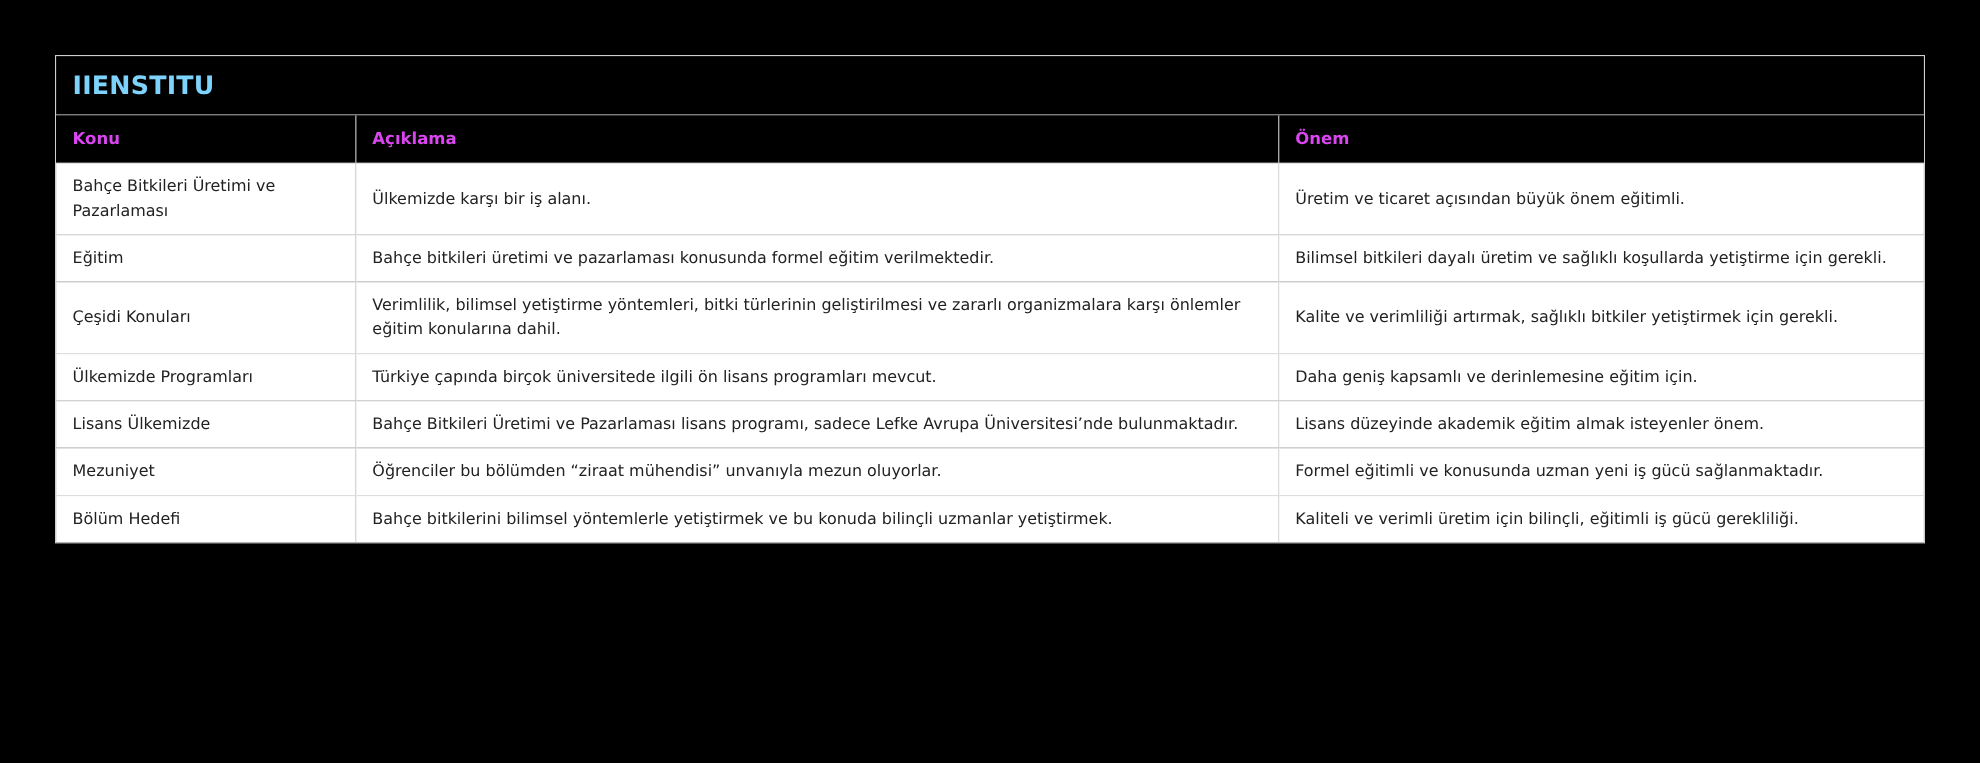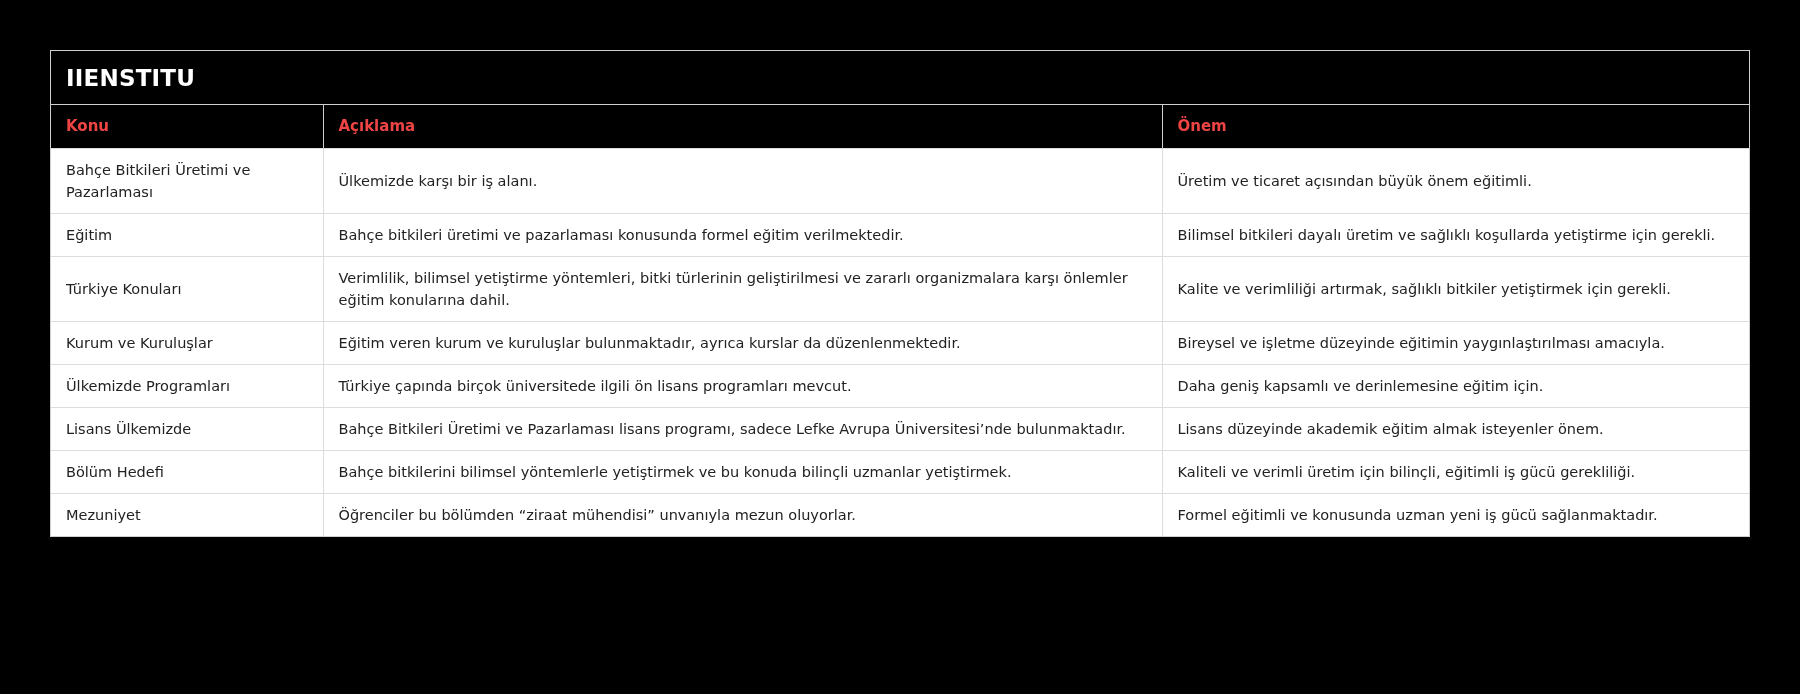--- a/index.html
+++ b/index.html
@@ -19,37 +19,37 @@
       top: 50px;
       width: 1700px;
       border: 1px solid #cfcfcf;
       background: #000;
     }
     .title-row {
       height: 54px;
       display: flex;
       align-items: center;
       padding-left: 15px;
-      color: #ffffff;
+      color: #7dd3fc;
       font-weight: bold;
       font-size: 23px;
       border-bottom: 1px solid #cfcfcf;
       letter-spacing: 0.2px;
     }
     table {
       width: 100%;
       border-collapse: collapse;
       table-layout: fixed;
     }
     col.c1 { width: 272px; }
     col.c2 { width: 839px; }
     col.c3 { width: auto; }
     thead th {
       background: #000;
-      color: #ef4444;
+      color: #d946ef;
       font-weight: bold;
       font-size: 15px;
       text-align: left;
       height: 43px;
       padding: 0 15px;
       border-right: 1px solid #cfcfcf;
     }
     thead th:last-child { border-right: none; }
     tbody td {
       background: #ffffff;
@@ -88,44 +88,39 @@
         <td>Bahçe Bitkileri Üretimi ve Pazarlaması</td>
         <td>Ülkemizde karşı bir iş alanı.</td>
         <td>Üretim ve ticaret açısından büyük önem eğitimli.</td>
       </tr>
       <tr>
         <td>Eğitim</td>
         <td>Bahçe bitkileri üretimi ve pazarlaması konusunda formel eğitim verilmektedir.</td>
         <td>Bilimsel bitkileri dayalı üretim ve sağlıklı koşullarda yetiştirme için gerekli.</td>
       </tr>
       <tr class="tall">
-        <td>Türkiye Konuları</td>
+        <td>Çeşidi Konuları</td>
         <td>Verimlilik, bilimsel yetiştirme yöntemleri, bitki türlerinin geliştirilmesi ve zararlı organizmalara karşı önlemler eğitim konularına dahil.</td>
         <td>Kalite ve verimliliği artırmak, sağlıklı bitkiler yetiştirmek için gerekli.</td>
-      </tr>
-      <tr>
-        <td>Kurum ve Kuruluşlar</td>
-        <td>Eğitim veren kurum ve kuruluşlar bulunmaktadır, ayrıca kurslar da düzenlenmektedir.</td>
-        <td>Bireysel ve işletme düzeyinde eğitimin yaygınlaştırılması amacıyla.</td>
       </tr>
       <tr>
         <td>Ülkemizde Programları</td>
         <td>Türkiye çapında birçok üniversitede ilgili ön lisans programları mevcut.</td>
         <td>Daha geniş kapsamlı ve derinlemesine eğitim için.</td>
       </tr>
       <tr>
         <td>Lisans Ülkemizde</td>
         <td>Bahçe Bitkileri Üretimi ve Pazarlaması lisans programı, sadece Lefke Avrupa Üniversitesi’nde bulunmaktadır.</td>
         <td>Lisans düzeyinde akademik eğitim almak isteyenler önem.</td>
       </tr>
       <tr>
+        <td>Mezuniyet</td>
+        <td>Öğrenciler bu bölümden “ziraat mühendisi” unvanıyla mezun oluyorlar.</td>
+        <td>Formel eğitimli ve konusunda uzman yeni iş gücü sağlanmaktadır.</td>
+      </tr>
+      <tr>
         <td>Bölüm Hedefi</td>
         <td>Bahçe bitkilerini bilimsel yöntemlerle yetiştirmek ve bu konuda bilinçli uzmanlar yetiştirmek.</td>
         <td>Kaliteli ve verimli üretim için bilinçli, eğitimli iş gücü gerekliliği.</td>
-      </tr>
-      <tr>
-        <td>Mezuniyet</td>
-        <td>Öğrenciler bu bölümden “ziraat mühendisi” unvanıyla mezun oluyorlar.</td>
-        <td>Formel eğitimli ve konusunda uzman yeni iş gücü sağlanmaktadır.</td>
       </tr>
     </tbody>
   </table>
 </div>
 
 </body></html>

